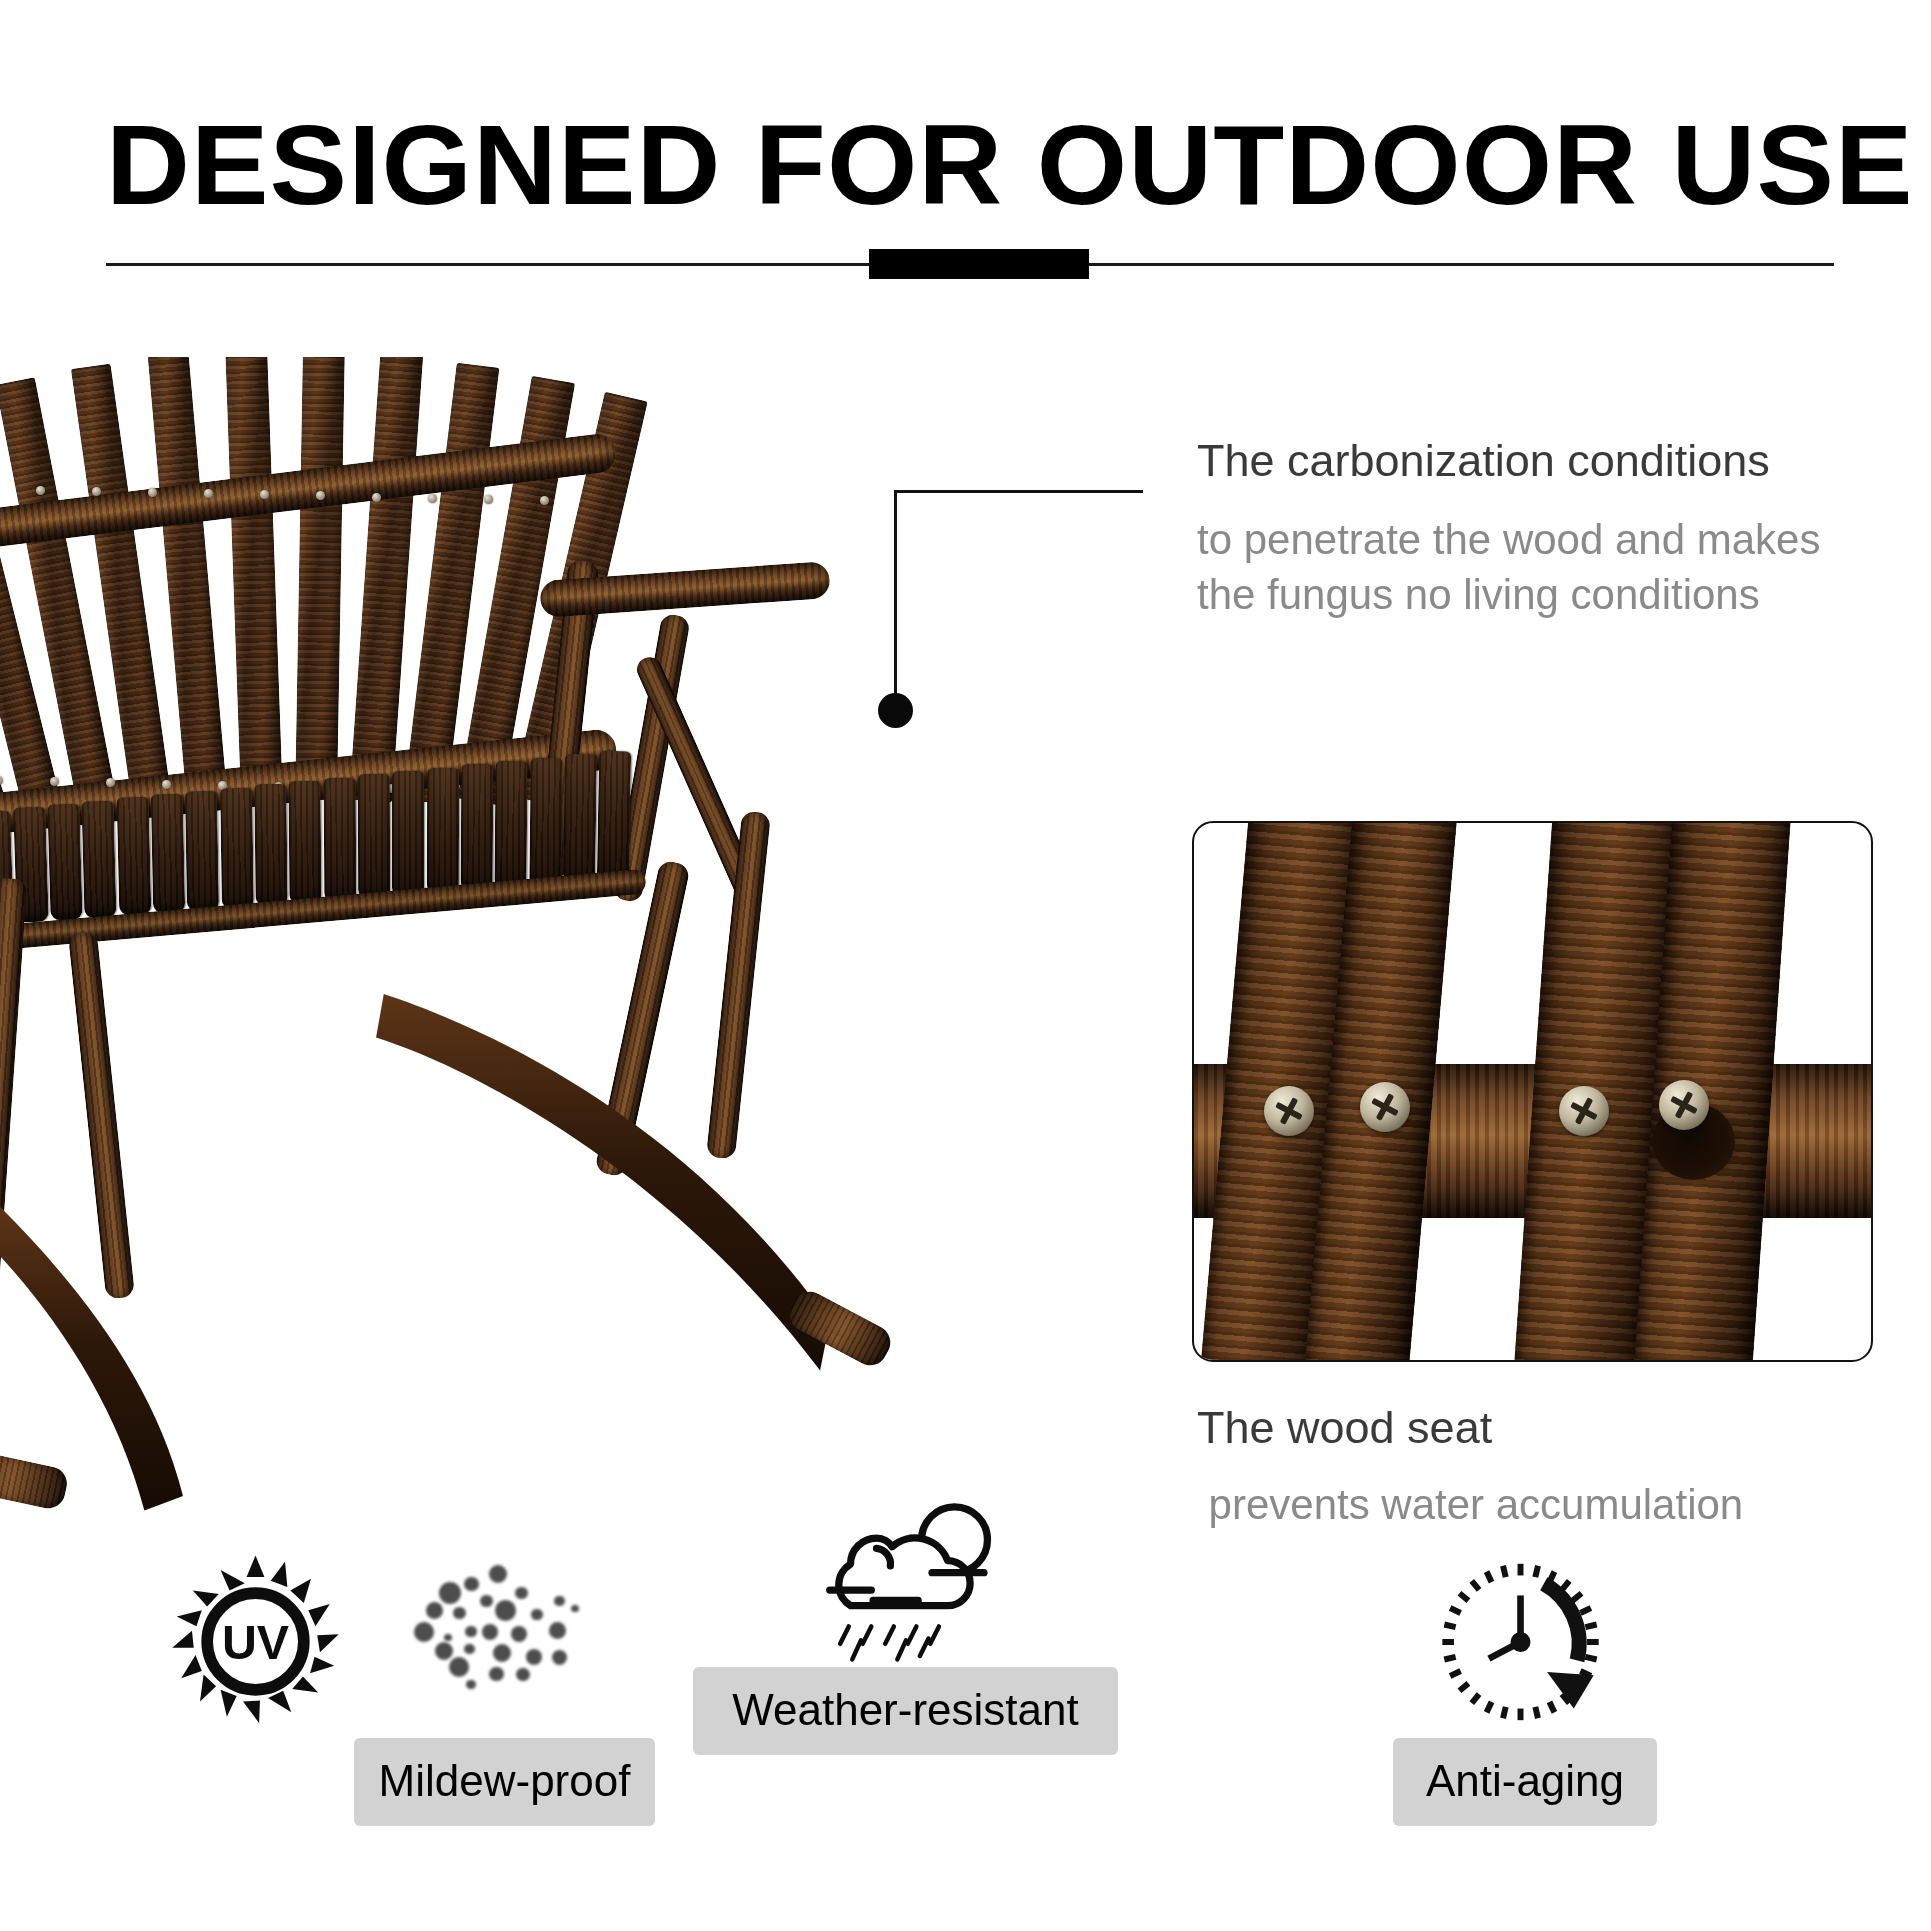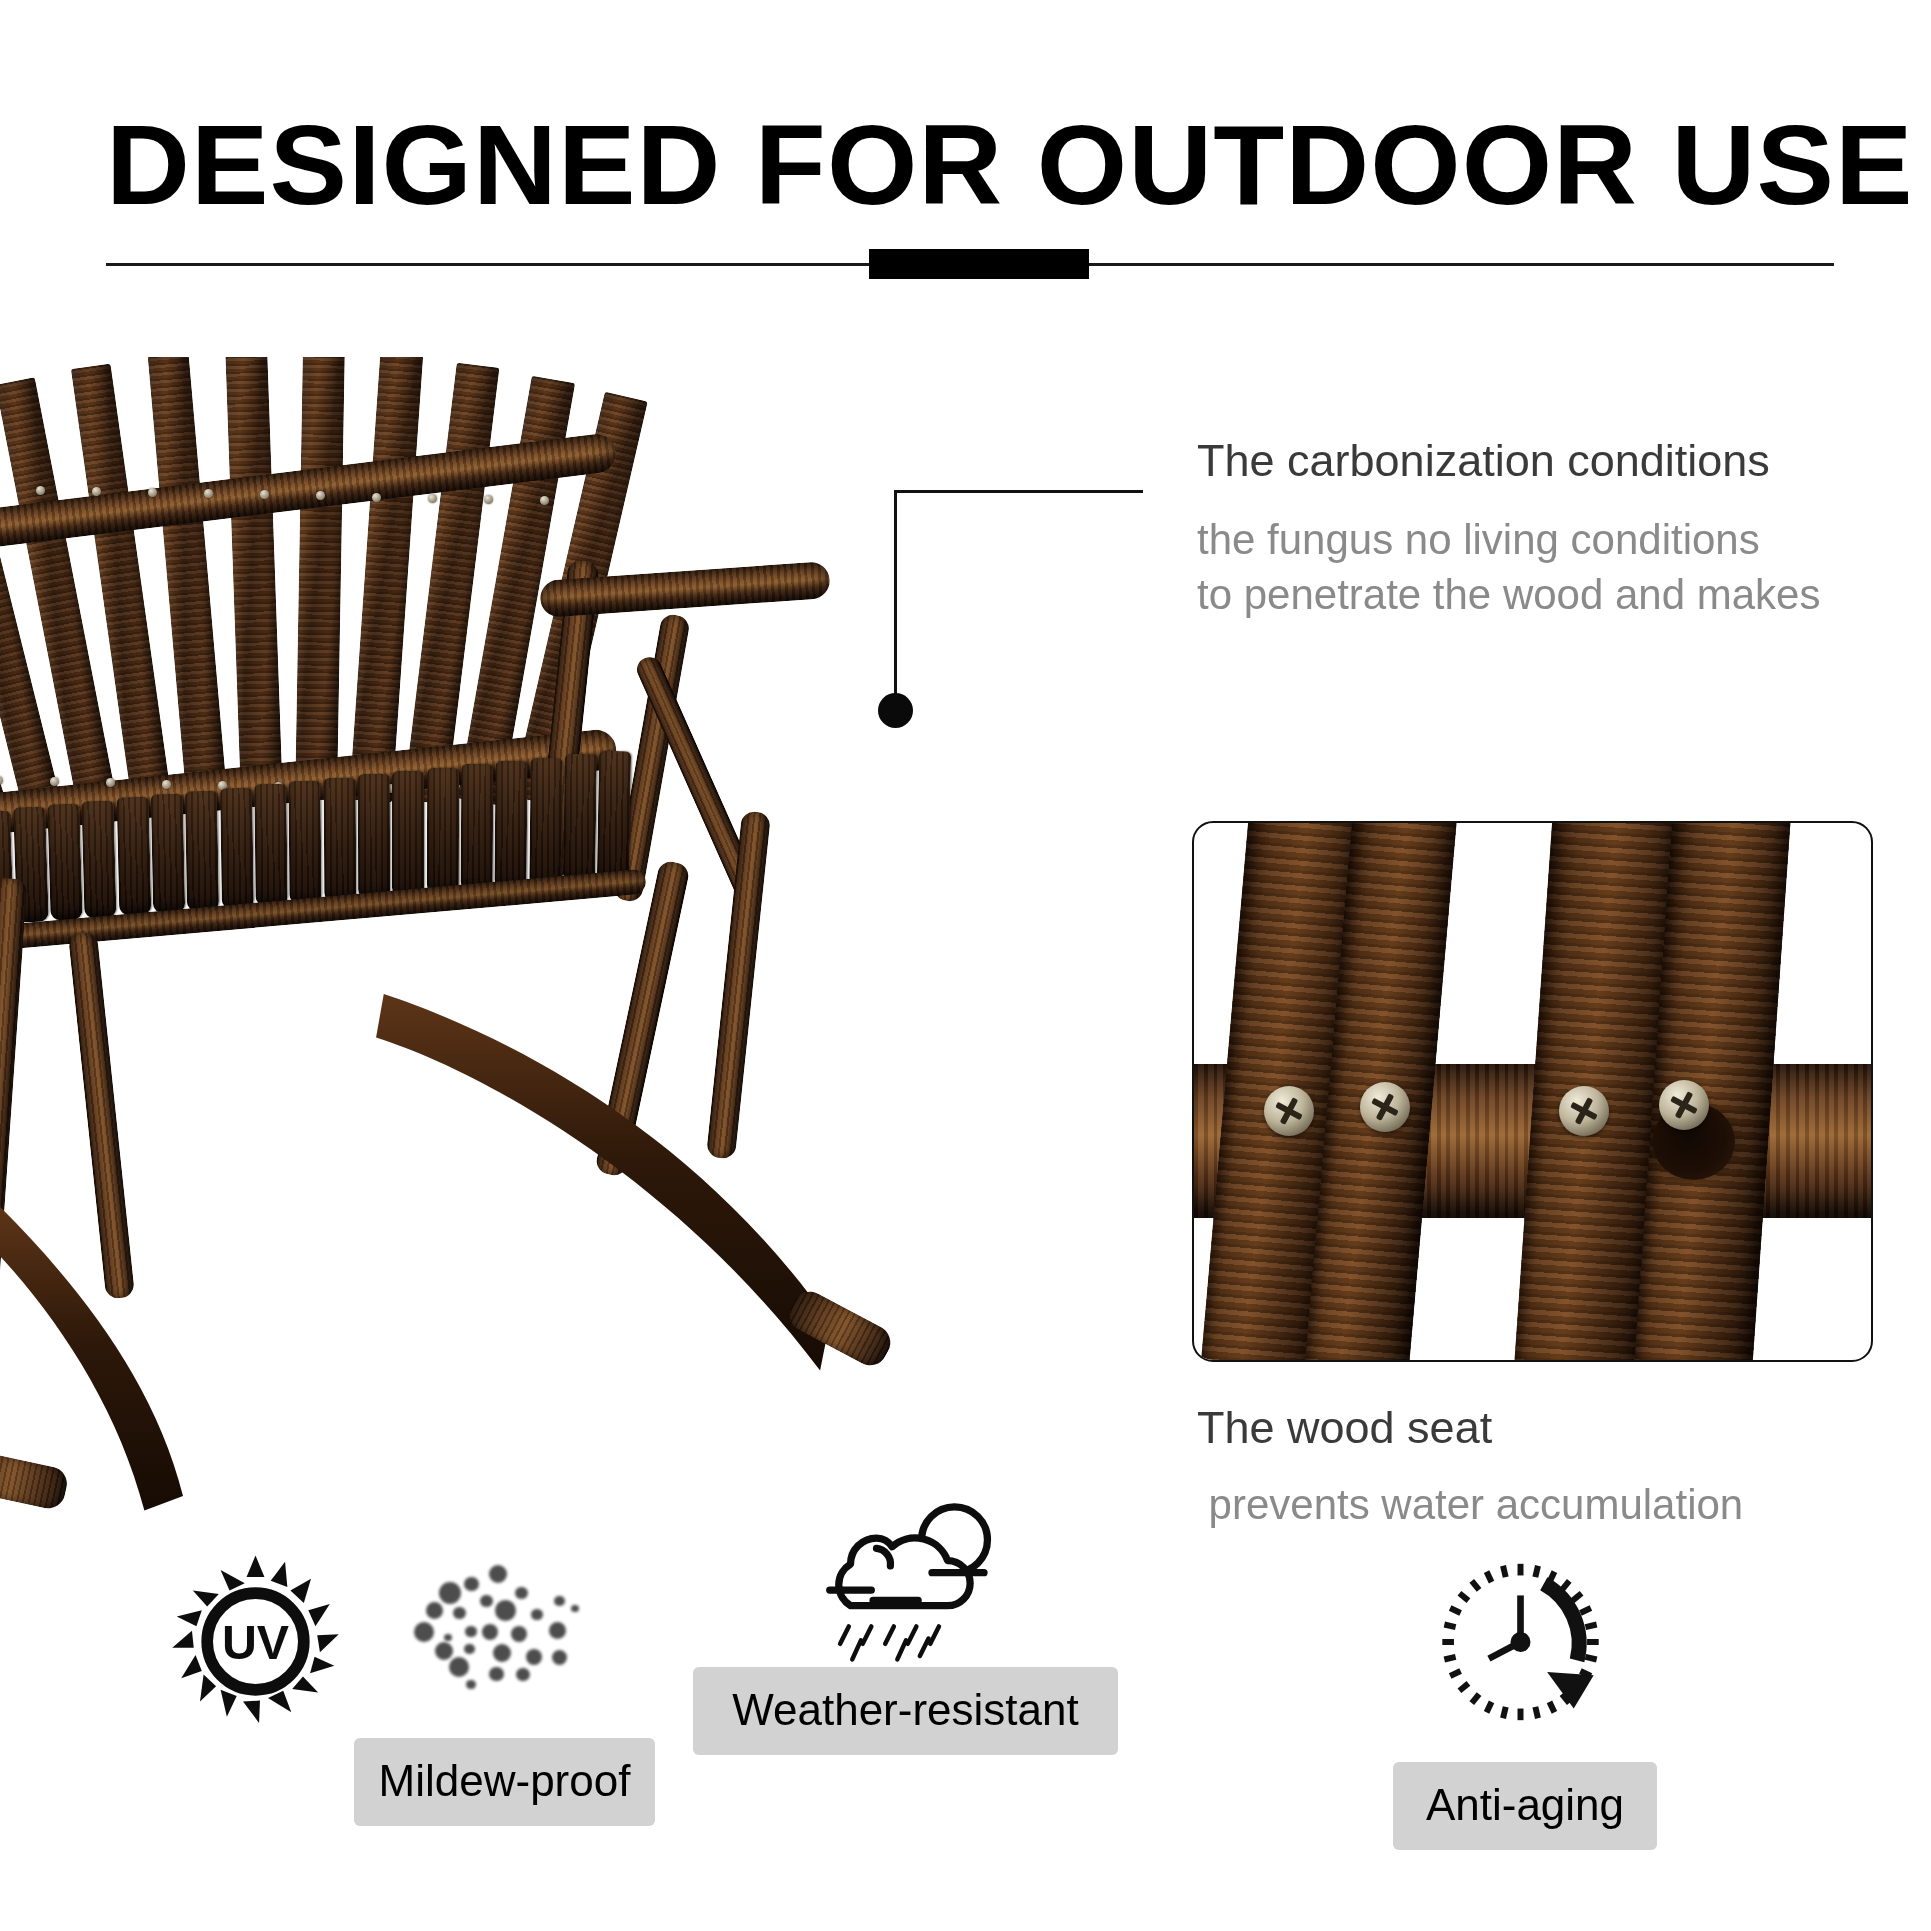--- a/index.html
+++ b/index.html
@@ -211,21 +211,21 @@
     line-height:44px;
     padding:21px 25px 23px 25px;
     border-radius:5.8px;
     white-space:nowrap;
     text-align:center;
     font-stretch:condensed;
   }
   #feature-uv        { left:81px;   top:1545px; width:253px;margin-left:48px; }
   #feature-mildew    { left:373px;  top:1545px; width:263px; }
   #feature-weather   { left:691px;  top:1474px; width:429px; }
-  #feature-aging     { left:1211px; top:1545px; width:628px;gap:24px; }
+  #feature-aging     { left:1211px; top:1545px; width:628px; }
   #feature-weather .pill { padding-left:39px; padding-right:39px; }
   #feature-aging .feature-icon { margin-right:0; }
   #feature-aging .pill { padding-left:33px; padding-right:33px; }
 
   .spores { position:relative; width:183px; height:174px; }
   .spore {
     position:absolute; border-radius:50%;
     background:#4d4d4d;
     filter:blur(1.5px);
   }
@@ -319,22 +319,22 @@
       </div>
   </div>
 
   <div class="leader-h"></div>
   <div class="leader-v"></div>
   <div class="leader-dot"></div>
 
   <div class="callout" id="callout-carbonization">
     <div class="head">The carbonization conditions</div>
     <div class="body-block">
+      <div class="body">to penetrate the wood and makes</div>
       <div class="body">the fungus no living conditions</div>
-      <div class="body">to penetrate the wood and makes</div>
     </div>
   </div>
 
   <div class="detail-panel">
     <div class="d-rail" style="left:-29px; top:241px; width:763px; height:154px;"></div>
 
     <div class="d-slat" style="left:29px;  top:-29px; width:114px; height:637px; transform:rotate(5deg);"></div>
     <div class="d-slat" style="left:133px; top:-29px; width:104px; height:637px; transform:rotate(5deg);"></div>
     <div class="d-slat" style="left:338px; top:-29px; width:127px; height:637px; transform:rotate(4deg);"></div>
     <div class="d-slat" style="left:458px; top:-29px; width:118px; height:637px; transform:rotate(4deg);"></div>

